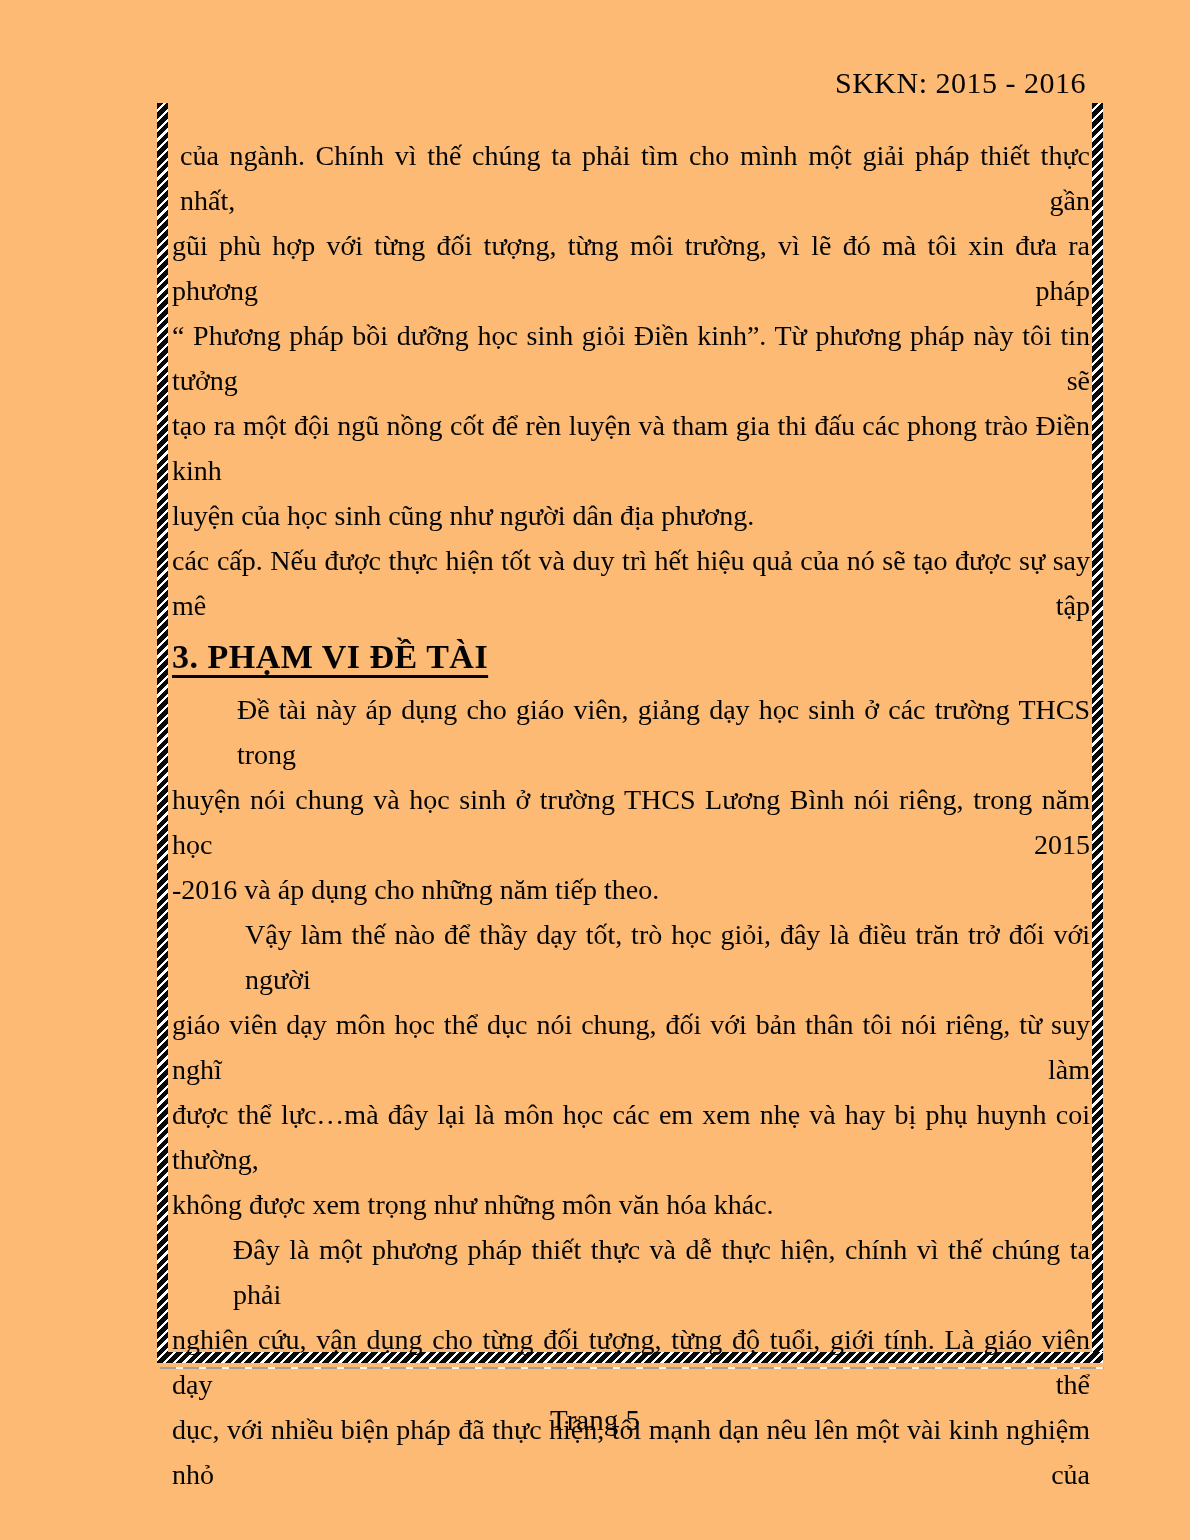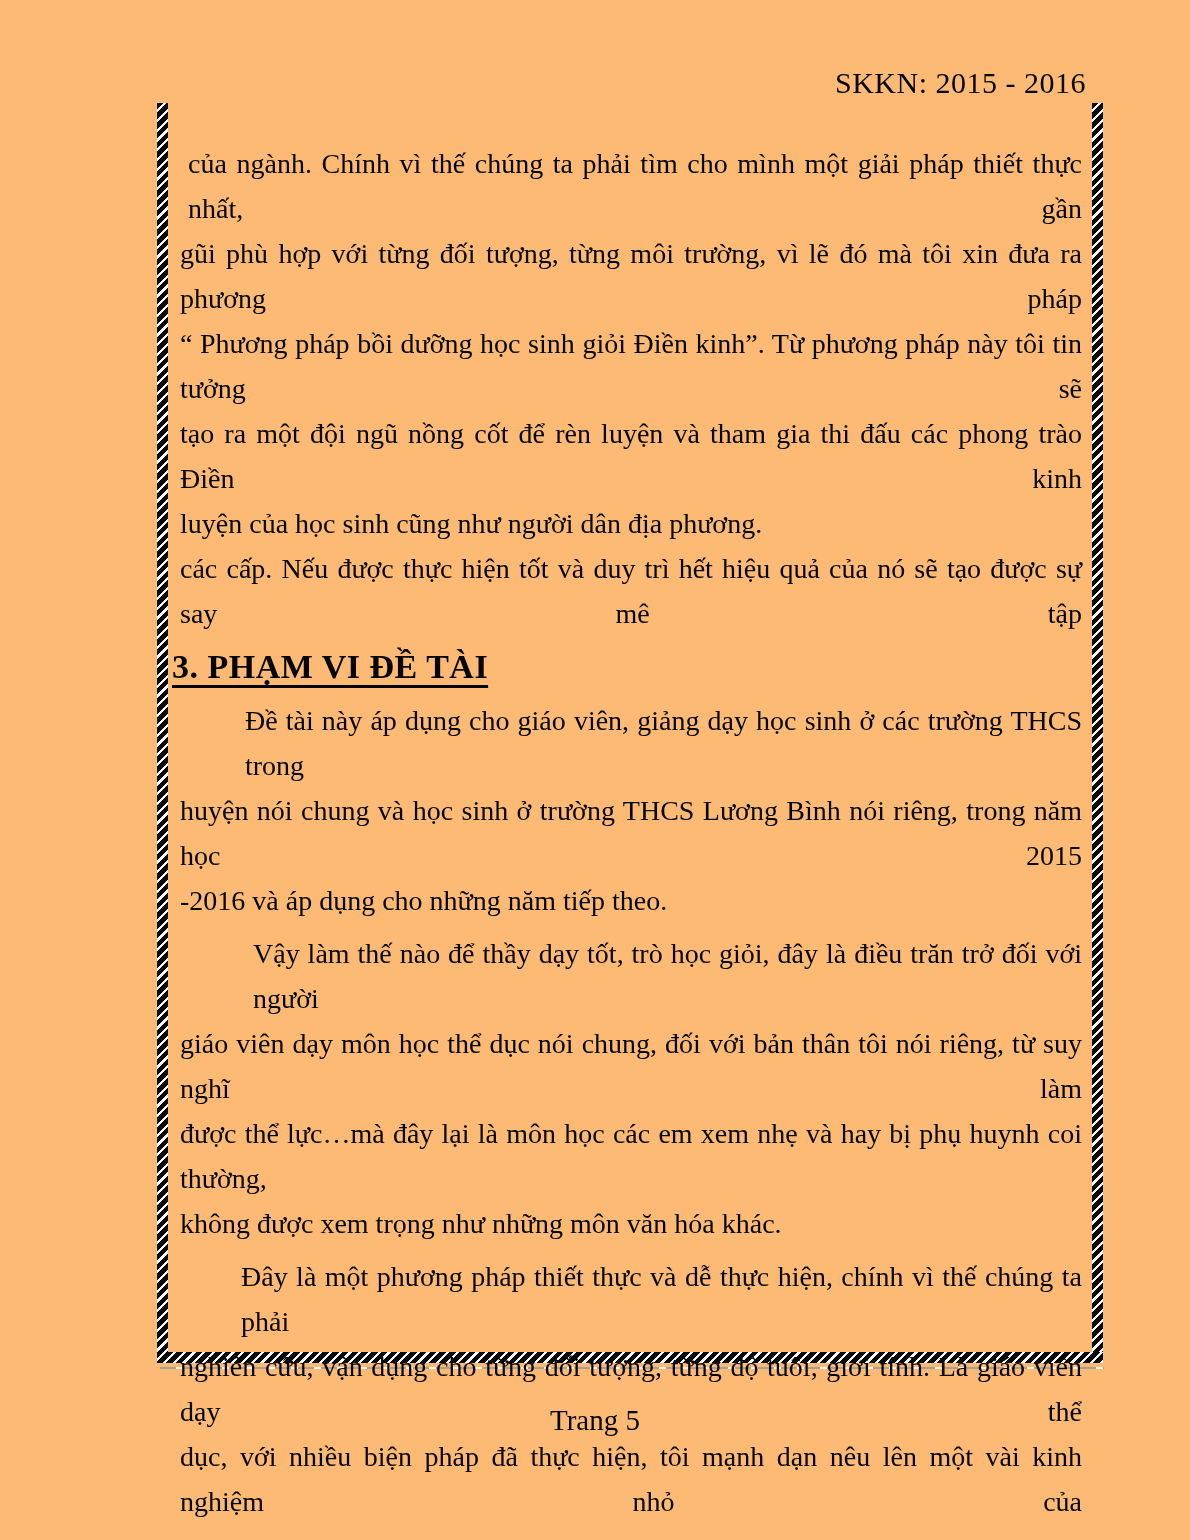--- a/index.html
+++ b/index.html
@@ -33,21 +33,21 @@
   .border-bottom{ position: absolute; left: 157px;  top: 1352px; width: 946px; height: 11px; }
   .border-shadow{
     position: absolute; left: 160px; top: 1367px; width: 944px; height: 2px;
     background: repeating-linear-gradient(90deg, #9a9a9a 0 16px, #ffffff 16px 23px);
     opacity: 0.85;
   }
   .content {
     position: absolute;
     left: 172px; top: 133px; width: 918px;
   }
-  .para { margin: 8px; padding: 0; }
+  .para { margin: 0; padding: 0; }
   .line {
     font-size: 28px;
     line-height: 45px;
     text-align: justify;
     text-align-last: justify;
     white-space: normal;
   }
   .line.last { text-align-last: left; }
   .ind-8  { padding-left: 8px; }
   .ind-61 { padding-left: 61px; }

